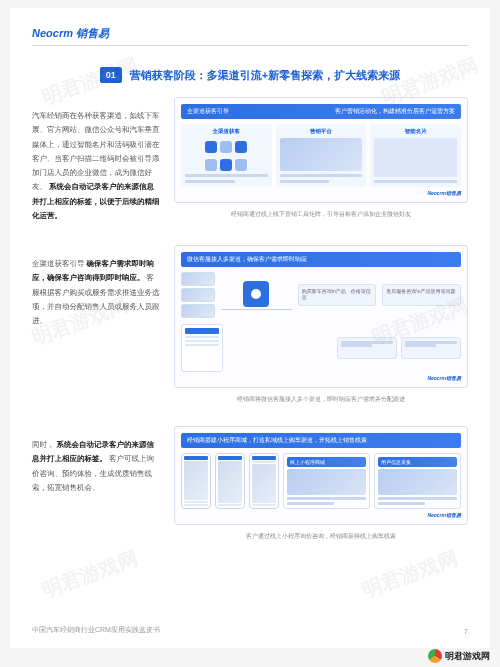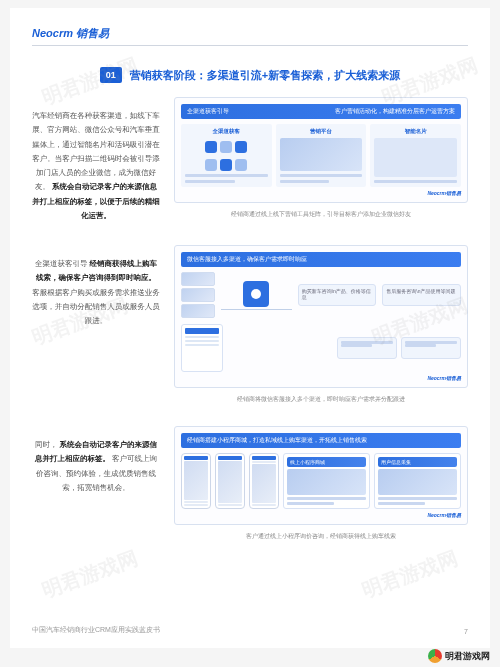--- a/index.html
+++ b/index.html
@@ -54,21 +54,20 @@
     margin-bottom: 22px;
     align-items: flex-start;
   }
   .text-col {
     width: 128px;
     flex-shrink: 0;
     font-size: 7.5px;
     line-height: 1.9;
     color: #555;
     padding-top: 12px;
-    text-align: center;
   }
   .text-col .bold { font-weight: bold; color: #222; }
   .fig-col {
     flex: 1;
     display: flex;
     flex-direction: column;
     gap: 4px;
   }
   .fig {
     border: 1px solid #d8e1f0;
@@ -224,21 +223,21 @@
         </div>
         <div class="fig-brand">Neocrm销售易</div>
       </div>
       <div class="caption">经销商通过线上线下营销工具矩阵，引导目标客户添加企业微信好友</div>
     </div>
   </div>
 
   <div class="row">
     <div class="text-col">
       <span>全渠道获客引导</span>
-      <span class="bold">经销商获得线上购车线索，确保客户咨询得到即时响应。</span>
+      <span class="bold">确保客户需求即时响应，确保客户咨询得到即时响应。</span>
       <span>客服根据客户购买或服务需求推送业务选项，并自动分配销售人员或服务人员跟进。</span>
     </div>
     <div class="fig-col">
       <div class="fig">
         <div class="fig-header">
           <span>微信客服接入多渠道，确保客户需求即时响应</span>
         </div>
         <div class="fig2-top">
           <div class="fig2-thumbs">
             <div class="thumb"></div>

